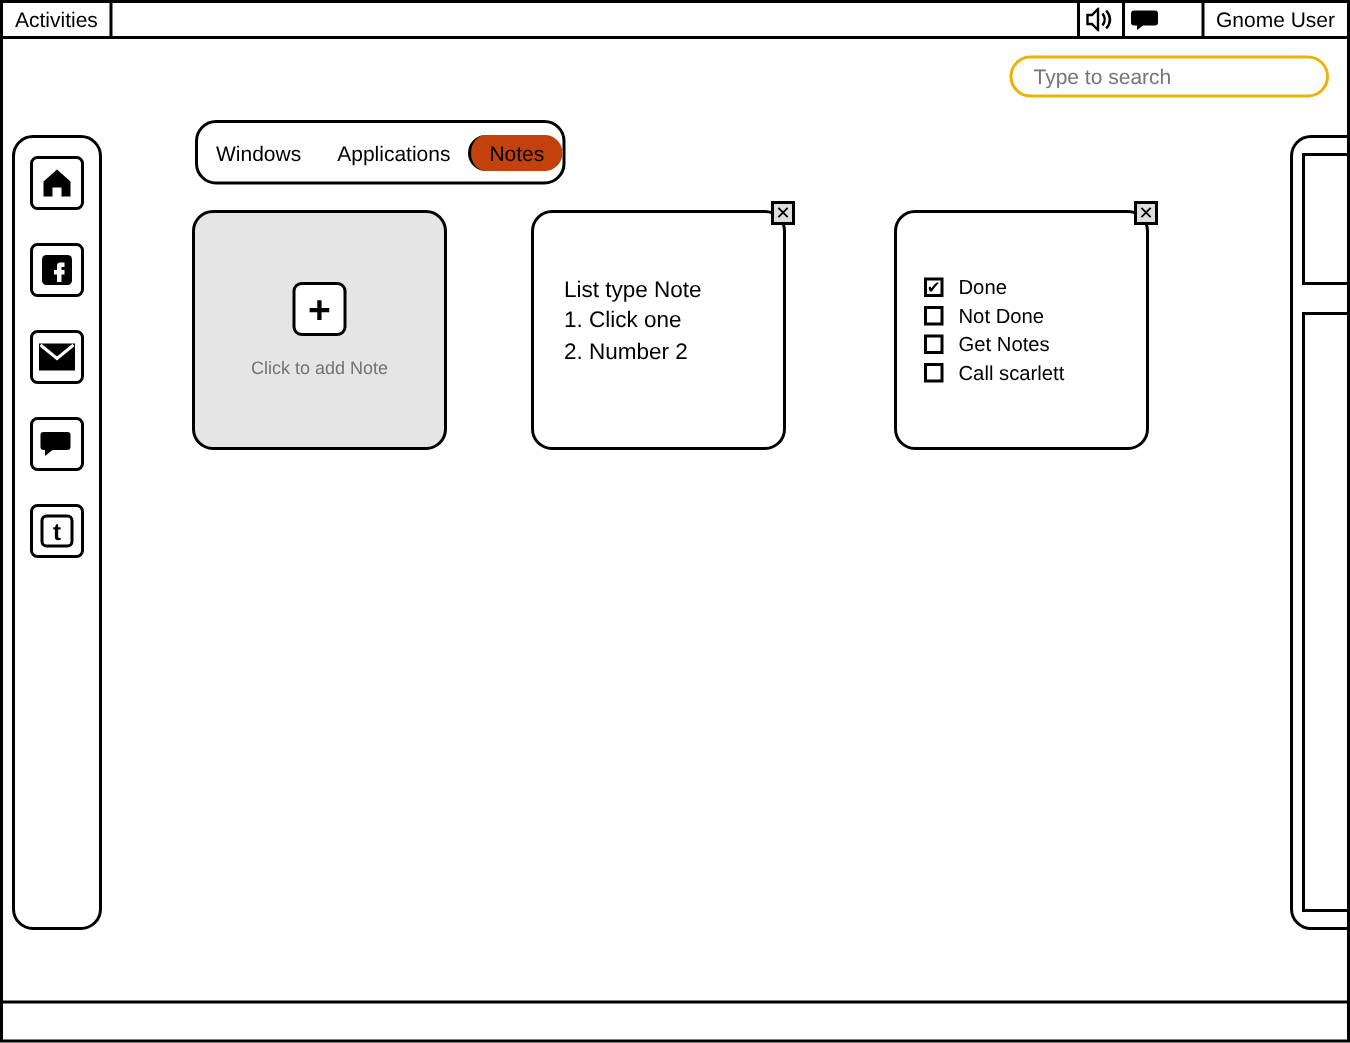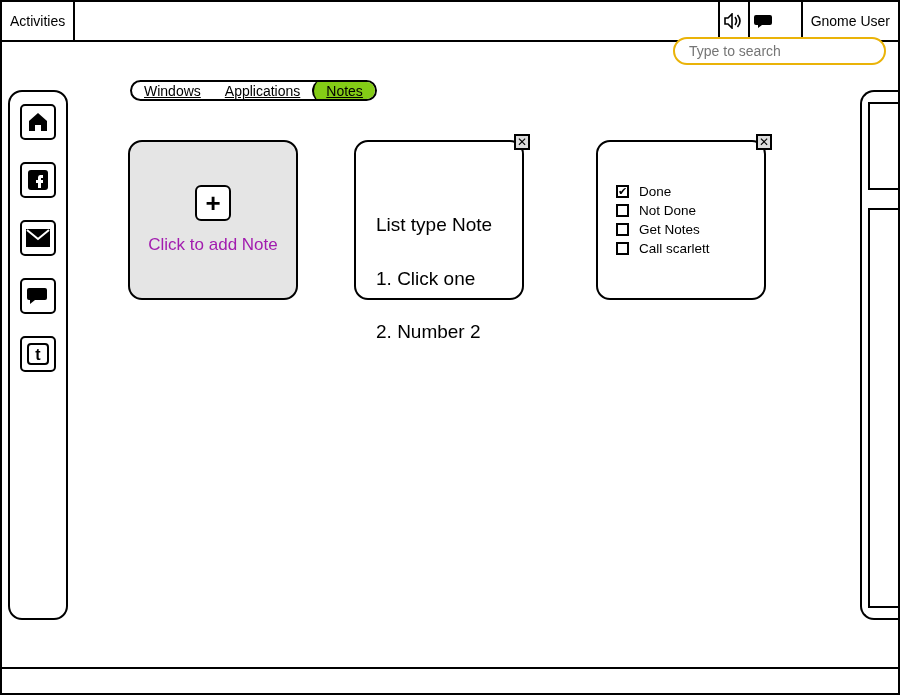--- a/index.html
+++ b/index.html
@@ -7,21 +7,21 @@
     width: 900px;
     height: 695px;
     font-family: Arial, Helvetica, sans-serif;
     font-size: 14px;
     background: #fff;
     position: relative;
     border: 2px solid #000;
   }
   
   .topbar {
-    height: 40px;
+    height: 24px;
     border-bottom: 2px solid #000;
     display: flex;
     align-items: stretch;
   }
   .topbar .activities {
     padding: 2px 8px;
     border-right: 2px solid #000;
     display: flex; align-items: center;
   }
   .topbar .spacer { flex: 1; }
@@ -84,31 +84,30 @@
   .right-strip .ws.ws1 { top: 10px; }
   .right-strip .ws.ws2fix { top:116px; height:400px; }
 
   
   .tabs {
     position: absolute;
     left: 128px; top: 78px;
     display: flex; align-items: center;
     border: 2px solid #000;
     border-radius: 14px;
-    height: 21px;
+    height: 43px;
     overflow: hidden;
     background: #fff;
-    text-decoration: underline;
   }
   .tab {
     padding: 4px 12px;
     font-size: 14px;
   }
   .tab.selected {
-    background: #84cc16;
+    background: #c2410c;
     border-left: 2px solid #000;
     border-radius: 14px;
   }
   
   .note, .add-note {
     position: absolute;
     width: 170px; height: 160px;
     border: 2px solid #000;
     border-radius: 14px;
     background: #fff;
@@ -119,32 +118,32 @@
     display: flex; flex-direction: column; align-items: center; justify-content: center;
     gap: 14px;
   }
   .add-icon {
     width: 36px; height: 36px;
     border: 2px solid #000; border-radius: 6px;
     display: flex; align-items: center; justify-content: center;
     font-size: 26px; font-weight: bold;
     background: #fff;
   }
-  .add-note .caption { color: #a21caf; font-size: 17px; }
+  .add-note .caption { color: #737373; font-size: 12px; }
   .note .close {
     position: absolute; top: -8px; right: -8px;
     width: 16px; height: 16px;
     border: 2px solid #000;
     background: #ddd;
     display:flex;align-items:center;justify-content:center;
     font-size: 12px;
   }
   .note1 { left: 352px; top: 138px; padding: 42px 20px 10px 20px; }
   .note2 { left: 594px; top: 138px; padding: 42px 18px 10px 18px; }
-  .note .line { font-size: 19px; line-height: 1.35; margin-top: 28px; }
+  .note .line { font-size: 15px; line-height: 1.35; }
   .check-row { display: flex; align-items: center; gap: 10px; font-size: 13.5px; margin-bottom: 4px;}
   .checkbox {
     width: 13px; height: 13px; border: 2px solid #000; display:inline-flex;align-items:center;justify-content:center;
     font-size: 11px;
   }
   
   .bottombar {
     position: absolute;
     left: 0; right: 0; bottom: 0;
     height: 26px;

